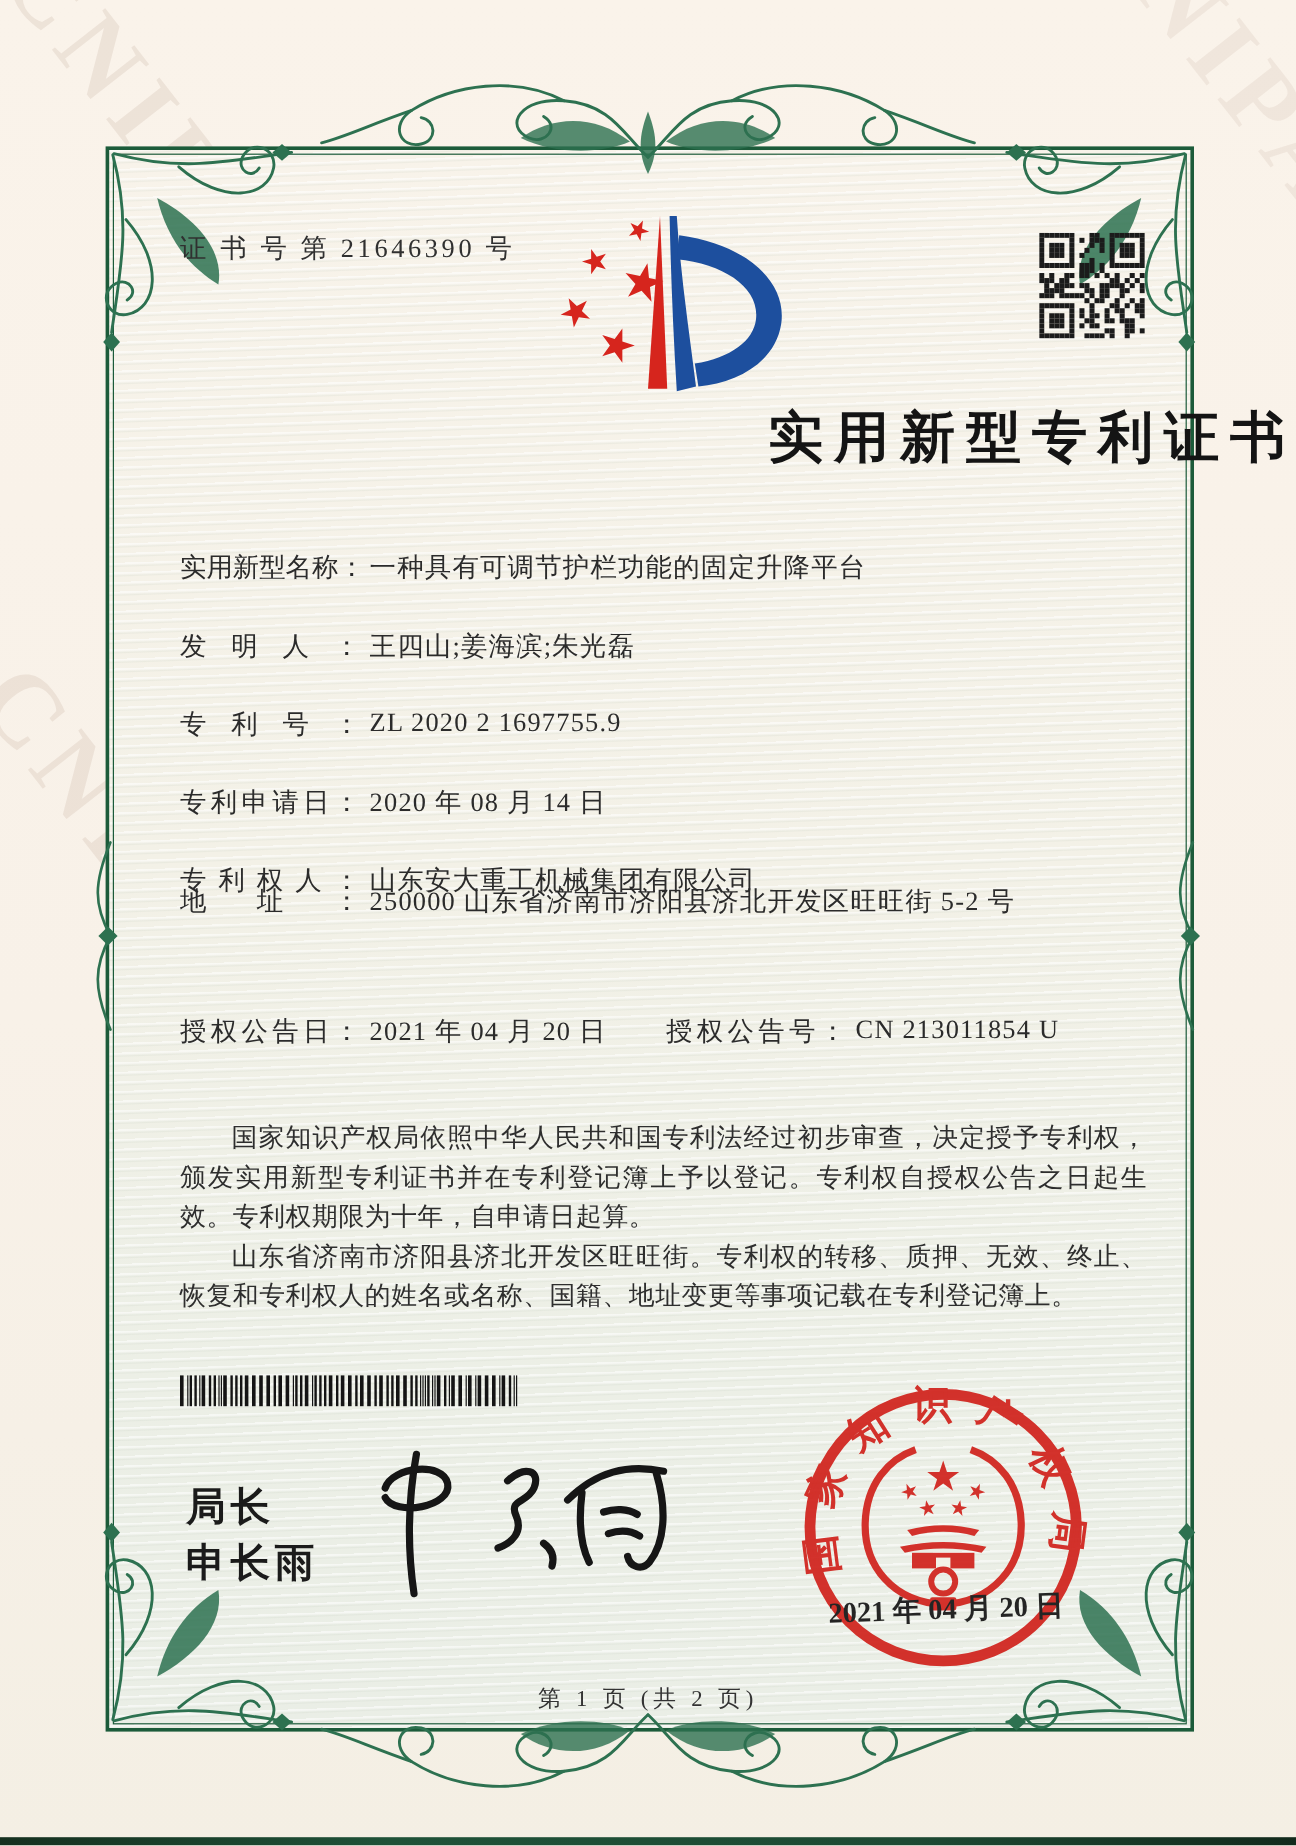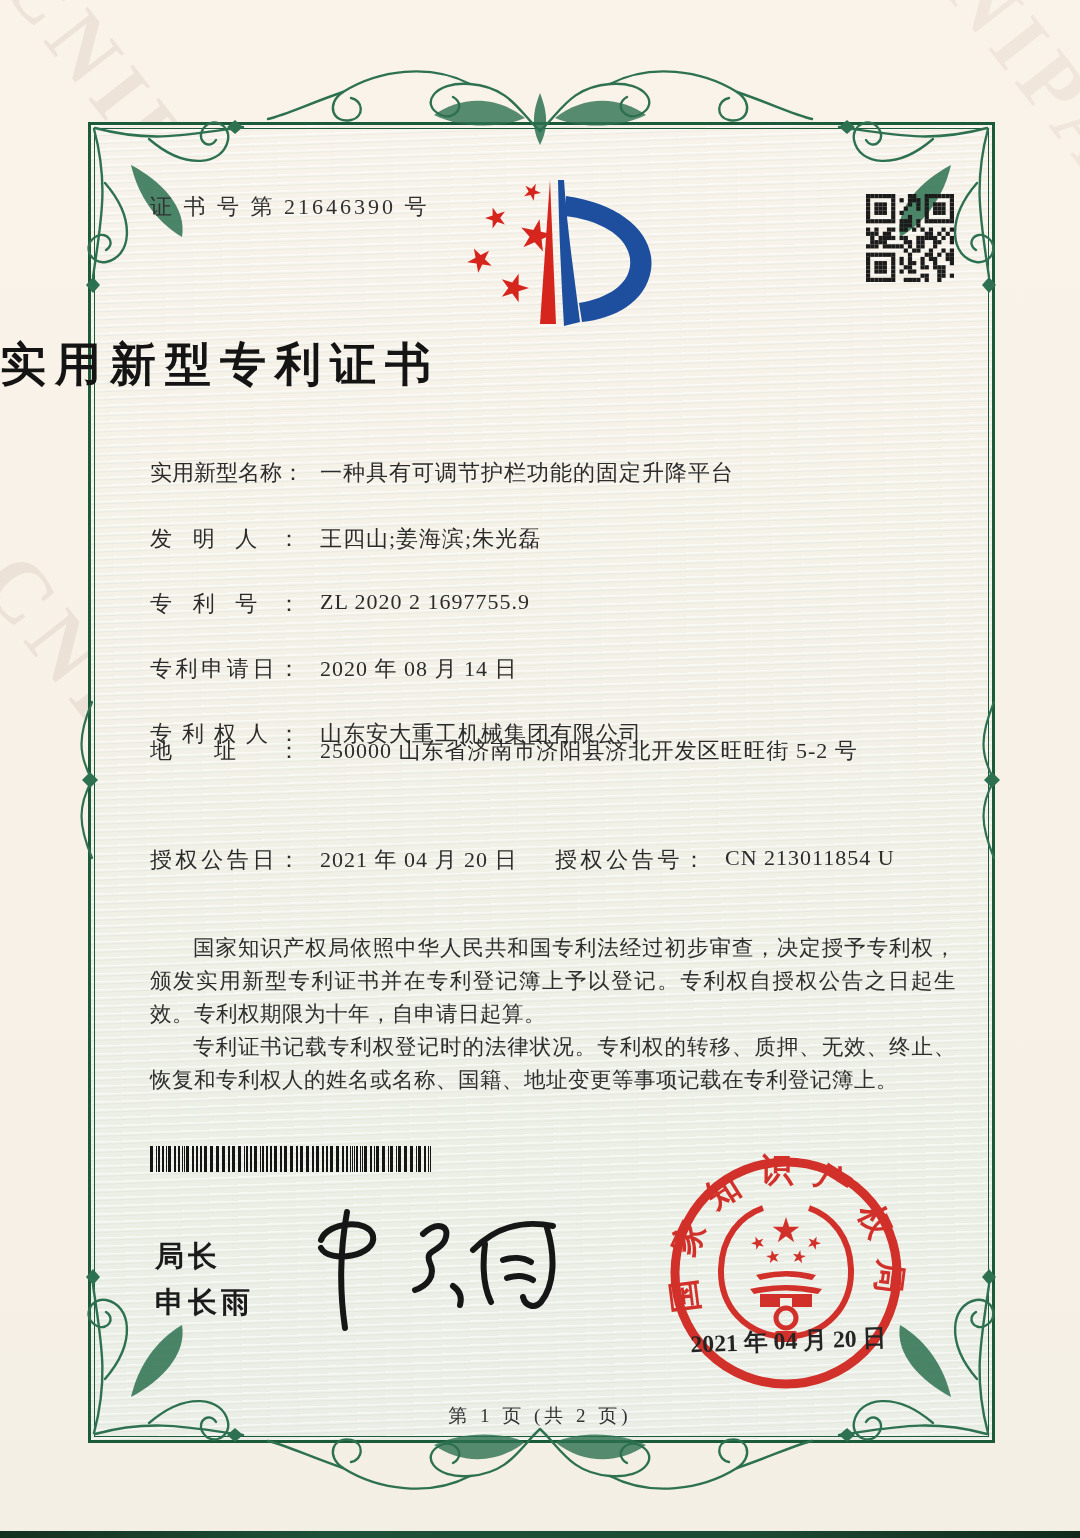--- a/index.html
+++ b/index.html
@@ -26,40 +26,40 @@
   .frame::before{
     content:""; position:absolute; inset:3px; border:1px solid #1c5b3a;
   }
   .orn{position:absolute; left:0; top:0; z-index:3; pointer-events:none;}
   .content{position:absolute; inset:0; z-index:5;}
 
   .cert-no{position:absolute; left:150px; top:192px; font-size:22px; letter-spacing:3px; color:#303030;}
   .logo{position:absolute; left:452px; top:176px;}
   .qr{position:absolute; left:866px; top:194px;}
   .title{
-    position:absolute; left:0; top:334px; width:100%; text-align:left;
+    position:absolute; left:0; top:334px; width:100%; text-align:right;
     font-size:46px; font-weight:700; letter-spacing:9px; color:#141414;
   }
   .frow{position:absolute; left:150px; width:810px; font-size:22px; color:#2b2b2b; white-space:nowrap;}
   .flabel{
     display:inline-block; width:150px; text-align:justify; text-align-last:justify;
     vertical-align:top;
   }
-  .fvalue{margin-left:20px; letter-spacing:1px;}
+  .fvalue{margin-left:8px; letter-spacing:1px;}
   .grant2{position:absolute; left:405px;}
   .paras{
     position:absolute; left:150px; top:932px; width:806px;
     font-size:21.5px; line-height:33px; text-align:justify; color:#2e2e2e;
   }
   .paras p{margin:0; text-indent:2em; letter-spacing:0.5px;}
   .barcode{position:absolute; left:150px; top:1146px;}
   .signer{
     position:absolute; left:155px; top:1233px; z-index:6;
     font-family:Liberation Sans, sans-serif;
-    font-weight:700; font-size:29px; color:#1b1b1b; letter-spacing:4px; line-height:46px;
+    font-weight:700; font-size:33px; color:#1b1b1b; letter-spacing:4px; line-height:46px;
   }
   .signature{position:absolute; left:295px; top:1198px; z-index:6;}
   .seal{position:absolute; left:663px; top:1150px; z-index:6;}
   .page-info{
     position:absolute; left:0; top:1403px; width:100%; text-align:center;
     font-size:19px; letter-spacing:4px; color:#333; z-index:6;
   }
   .footer-note{
     position:absolute; left:0; top:1464px; width:100%; text-align:center;
     font-size:20px; letter-spacing:5px; color:#3a3a3a; z-index:6;
@@ -385,21 +385,21 @@
     <div class="frow" style="top:736px">
       <span class="flabel">地址：</span><span class="fvalue">250000  山东省济南市济阳县济北开发区旺旺街 5-2 号</span>
     </div>
     <div class="frow" style="top:845px">
       <span class="flabel">授权公告日：</span><span class="fvalue">2021 年 04 月 20 日</span>
       <span class="grant2"><span class="flabel">授权公告号：</span><span class="fvalue">CN 213011854 U</span></span>
     </div>
 
     <div class="paras">
       <p>国家知识产权局依照中华人民共和国专利法经过初步审查，决定授予专利权，颁发实用新型专利证书并在专利登记簿上予以登记。专利权自授权公告之日起生效。专利权期限为十年，自申请日起算。</p>
-      <p>专利证书记载专利权登记时的法律状况。专利权的转移、质押、无效、终止、恢复和专利权人的姓名或名称、国籍、地址变更等事项记载在专利登记簿上。</p>
+      <p>山东省济南市济阳县济北开发区旺旺街。专利权的转移、质押、无效、终止、恢复和专利权人的姓名或名称、国籍、地址变更等事项记载在专利登记簿上。</p>
     </div>
 
     <svg id="barcode" class="barcode" width="286" height="26">
         <rect x="0" y="0" width="3" height="26" fill="#141414"></rect>
         <rect x="6" y="0" width="1" height="26" fill="#141414"></rect>
         <rect x="8" y="0" width="2" height="26" fill="#141414"></rect>
         <rect x="12" y="0" width="2" height="26" fill="#141414"></rect>
         <rect x="16" y="0" width="1" height="26" fill="#141414"></rect>
         <rect x="18" y="0" width="3" height="26" fill="#141414"></rect>
         <rect x="24" y="0" width="2" height="26" fill="#141414"></rect>

